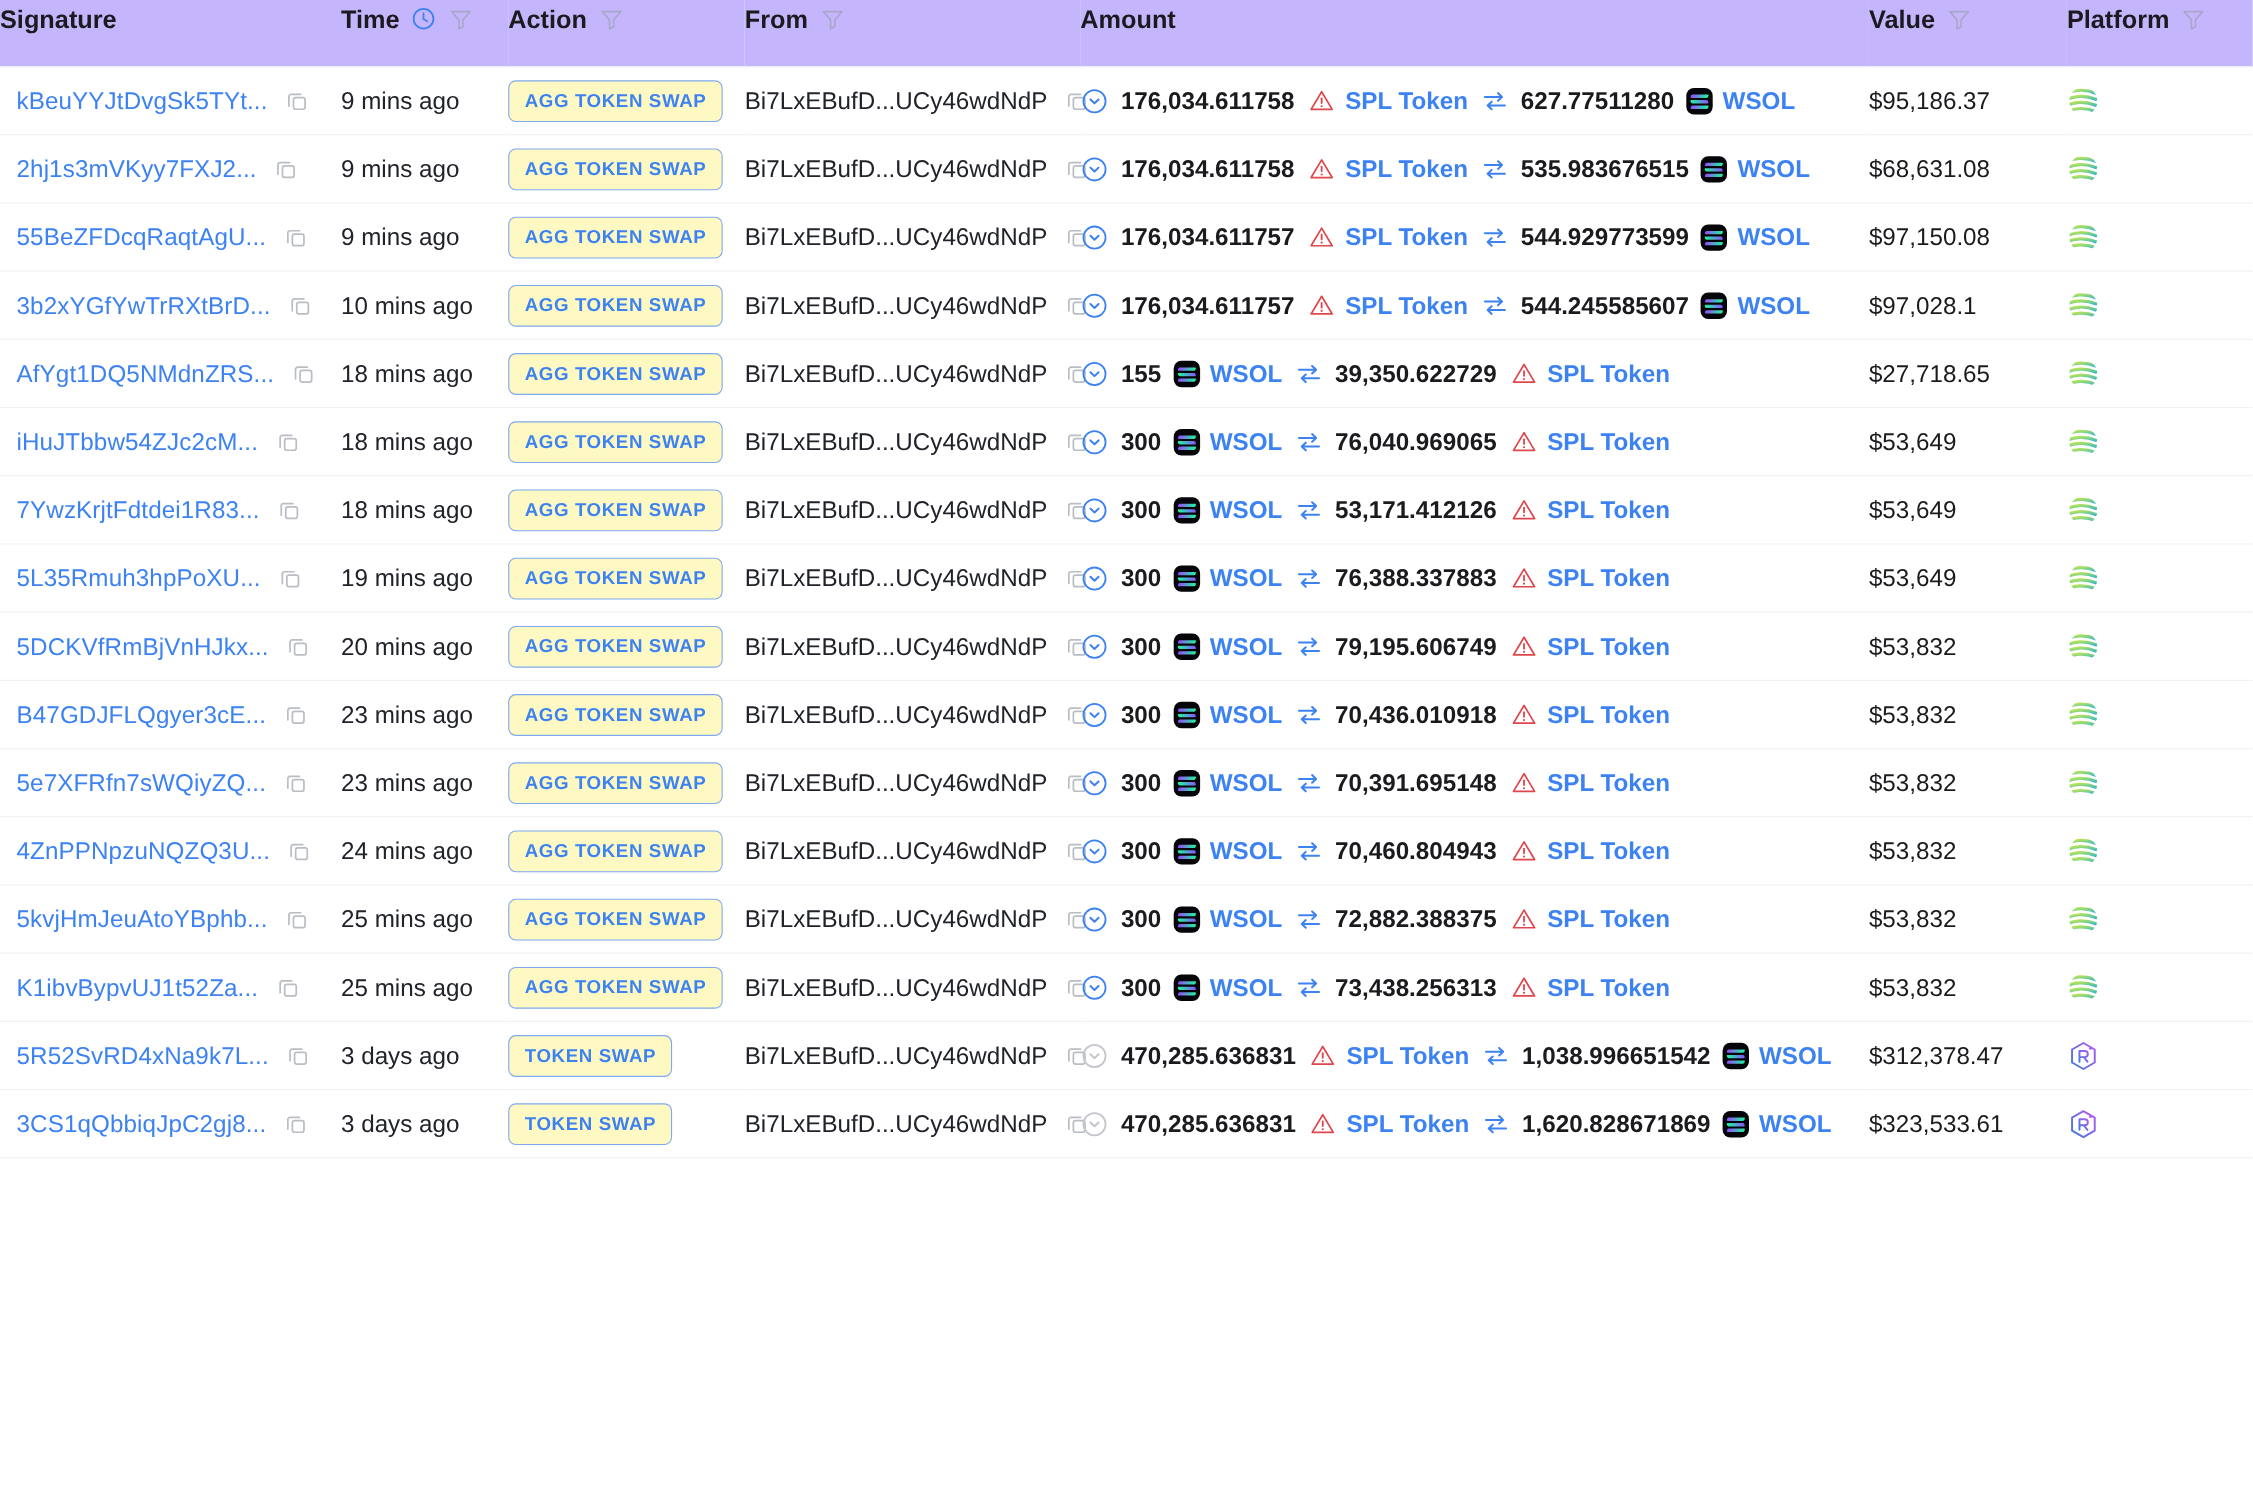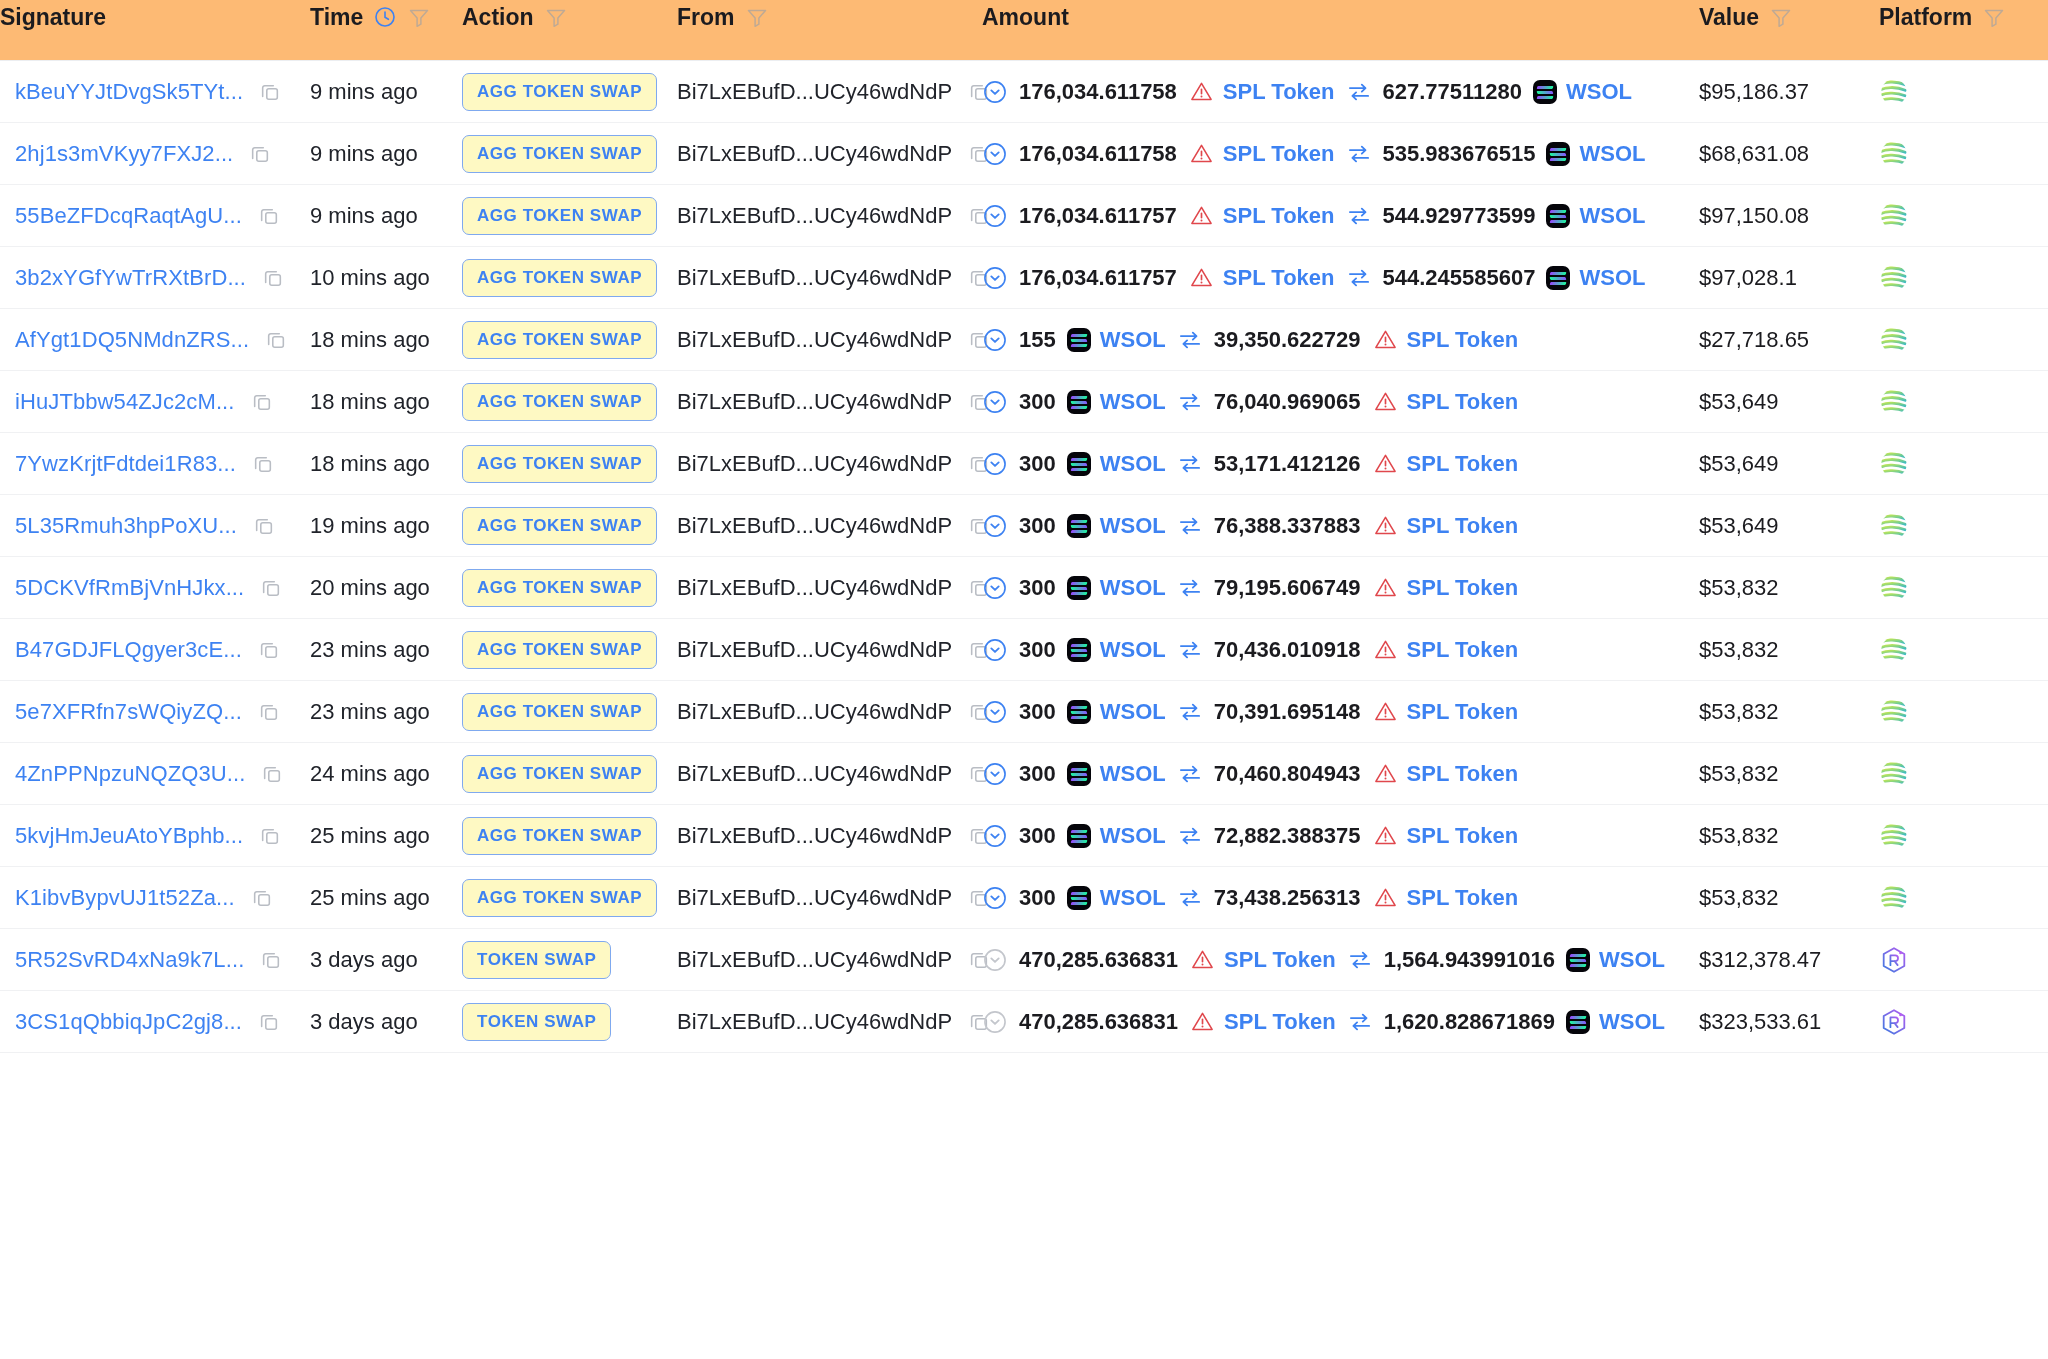--- a/index.html
+++ b/index.html
@@ -22,21 +22,21 @@
 
   
   thead th {
     text-align: left;
     font-size: 23px;
     font-weight: 700;
     color: #1b1b1f;
     padding: 0 0 26px 0;
     vertical-align: middle;
     white-space: nowrap;
-    background: #fdba74;
+    background: #c4b5fd;
   }
   thead tr { border-bottom: 1px solid #eceef1; }
   .th-inner { display: flex; align-items: center; gap: 10px; height: 34px; }
 
   
   col.c-sig   { width: 310px; }
   col.c-time  { width: 152px; }
   col.c-act   { width: 215px; }
   col.c-from  { width: 305px; }
   col.c-amt   { width: 717px; }
@@ -1640,21 +1640,21 @@
       <circle cx="12" cy="16.9" r="0.95" fill="#e0474c"></circle>
     </svg>
               </span>
       <a class="tok-link" href="#">SPL Token</a>
       <span class="ic ic-swap">
     <svg width="26" height="26" viewBox="0 0 24 24" fill="none">
       <path d="M3.6 8.4h14.1M14.6 5.2l3.4 3.2-3.4 3.2" stroke="#3d82f2" stroke-width="1.7" stroke-linecap="round" stroke-linejoin="round"></path>
       <path d="M20.4 15.6H6.3M9.3 12.4l-3.4 3.2 3.4 3.2" stroke="#3d82f2" stroke-width="1.7" stroke-linecap="round" stroke-linejoin="round"></path>
     </svg>
               </span>
-      <span class="amt-num">1,564.943991016</span>
+      <span class="amt-num">1,038.996651542</span>
       <span class="ic ic-tok">
     <span class="sol-token">
                   <i></i>
                   <i></i>
                   <i></i>
                 </span>
               </span>
       <a class="tok-link" href="#">WSOL</a>
     </div>
           </td>

